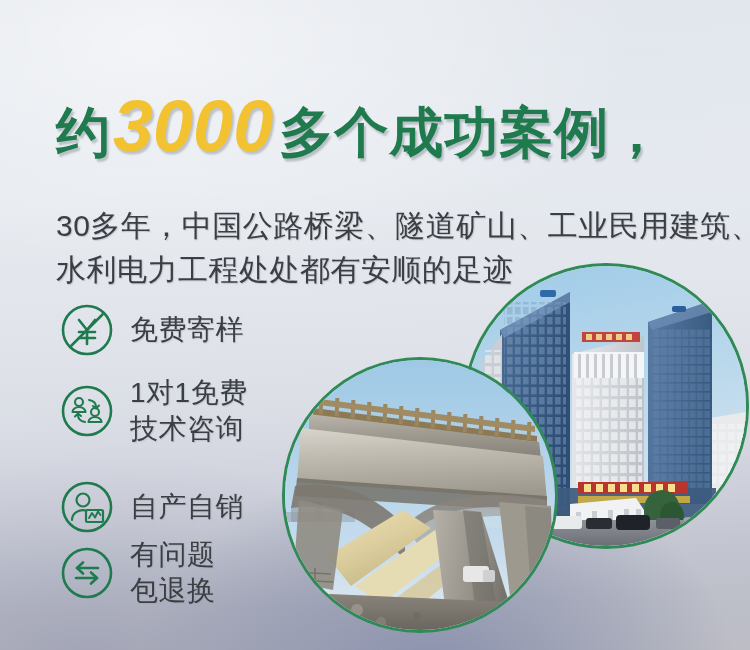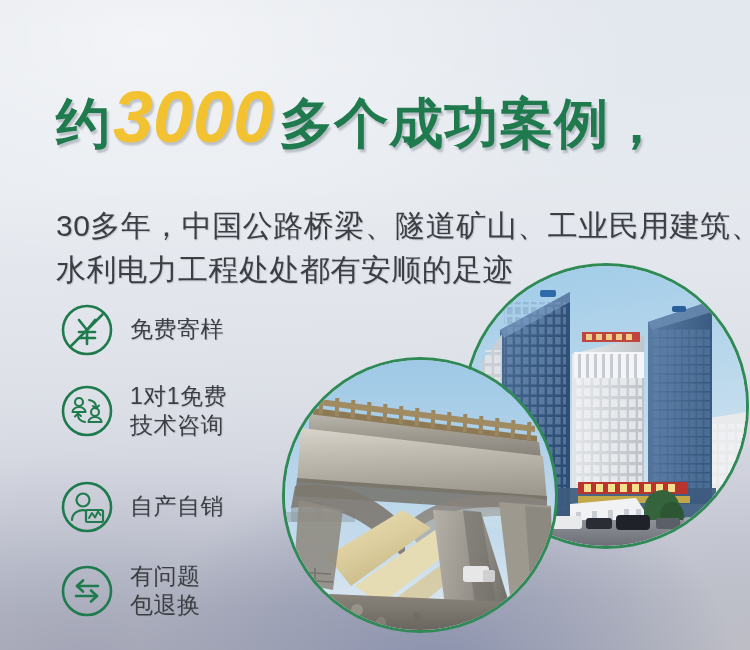--- a/index.html
+++ b/index.html
@@ -41,21 +41,21 @@
     pointer-events: none;
     background:
       radial-gradient(ellipse 700px 340px at 20% 6%, rgba(255,255,255,0.55) 0%, rgba(255,255,255,0.0) 70%),
       radial-gradient(ellipse 420px 220px at 88% 14%, rgba(226,232,240,0.55) 0%, rgba(255,255,255,0.0) 72%);
   }
 
   
   .headline {
     position: absolute;
     left: 56px;
-    top: 80px;
+    top: 89px;
     z-index: 6;
     line-height: 1.04;
     white-space: nowrap;
     text-align: center;
   }
   .hl-line {
     display: block;
     font-size: 54px;
     font-weight: 700;
     color: #1f7a4d;
@@ -101,35 +101,35 @@
     top: 298px;
     z-index: 7;
   }
   .feature {
     display: flex;
     align-items: center;
     margin-bottom: 16px;
   }
   .feature:nth-child(1) { height: 64px; }
   .feature:nth-child(2) { height: 66px; margin-bottom: 30px; }
-  .feature:nth-child(3) { height: 66px; margin-bottom: 18px; }
+  .feature:nth-child(3) { height: 66px; margin-bottom: 0; }
   .feature:nth-child(4) { height: 66px; margin-bottom: 0; }
 
   .f-icon {
     width: 58px;
     height: 58px;
     flex: 0 0 58px;
     position: relative;
   }
   .f-icon svg { display: block; }
 
   .f-text {
     margin-left: 14px;
     color: #3b3e43;
-    font-size: 23px;
+    font-size: 28px;
     line-height: 1.28;
     letter-spacing: 0.5px;
     white-space: nowrap;
     text-shadow: 1px 1px 1px rgba(155,160,170,0.4);
   }
   .f-text span { display: block; }
 
   
   .photo {
     position: absolute;

